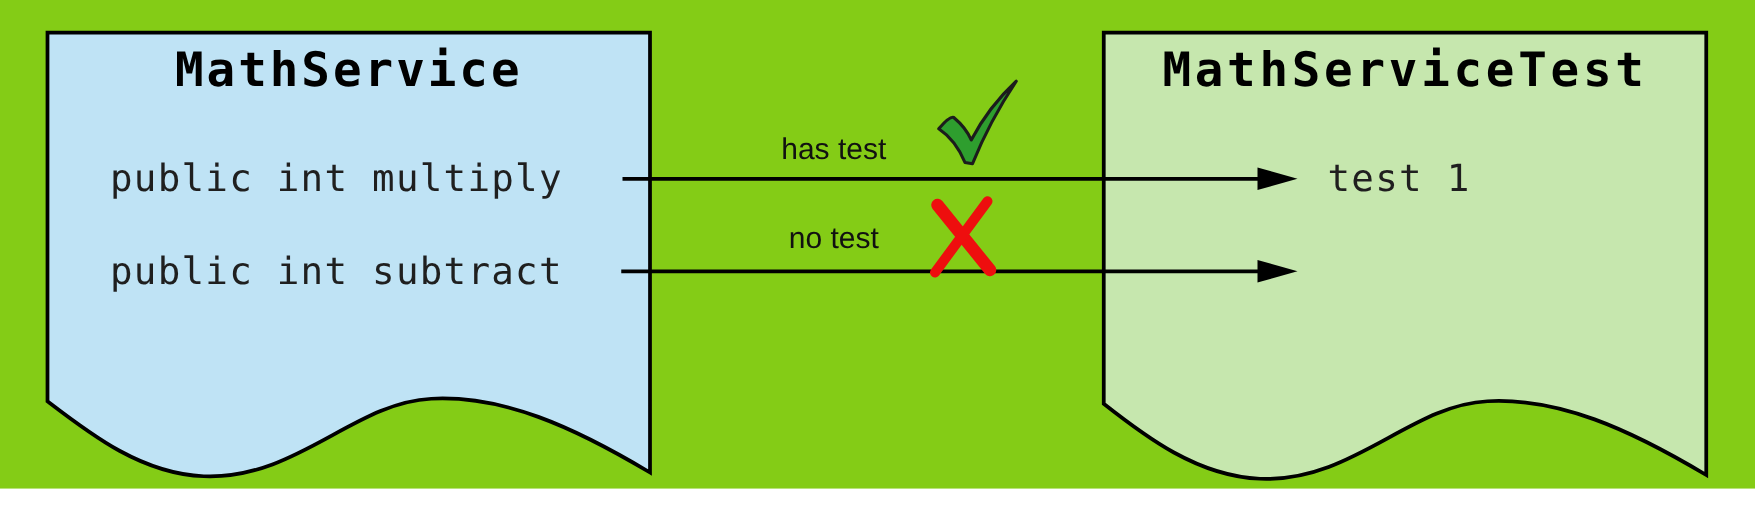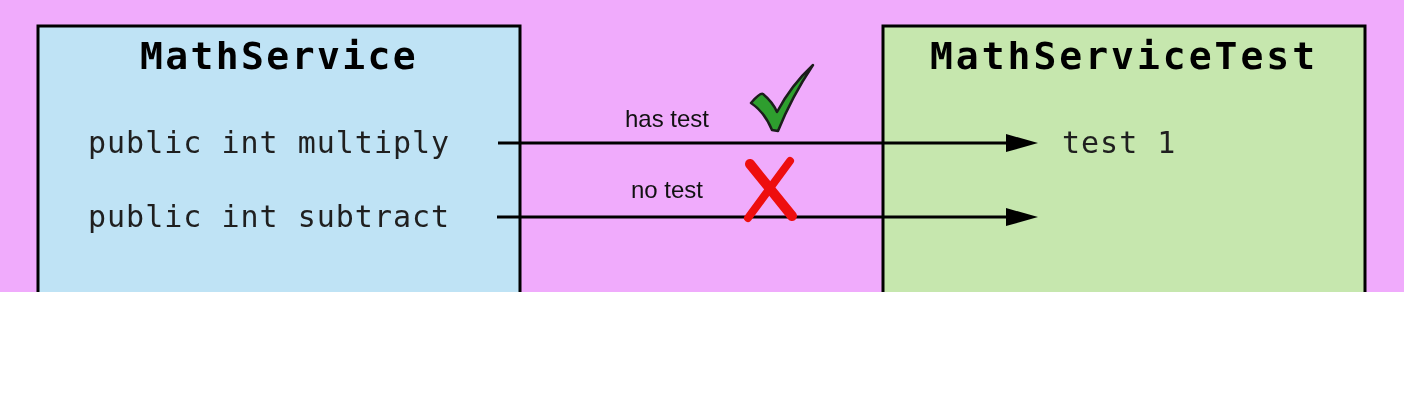--- a/index.html
+++ b/index.html
@@ -3,22 +3,22 @@
 <meta charset="utf-8">
 <style>
   html, body {
     margin: 0;
     padding: 0;
     background: #ffffff;
   }
   .canvas {
     position: relative;
     width: 1404px;
-    height: 292px;
-    background: #f0abfc;
+    height: 391px;
+    background: #84cc16;
     overflow: hidden;
   }
   svg { display: block; }
   .doc-title {
     font-family: "DejaVu Sans Mono", "Liberation Mono", monospace;
     font-weight: bold;
     font-size: 38px;
     fill: #000000;
   }
   .doc-body-text {

